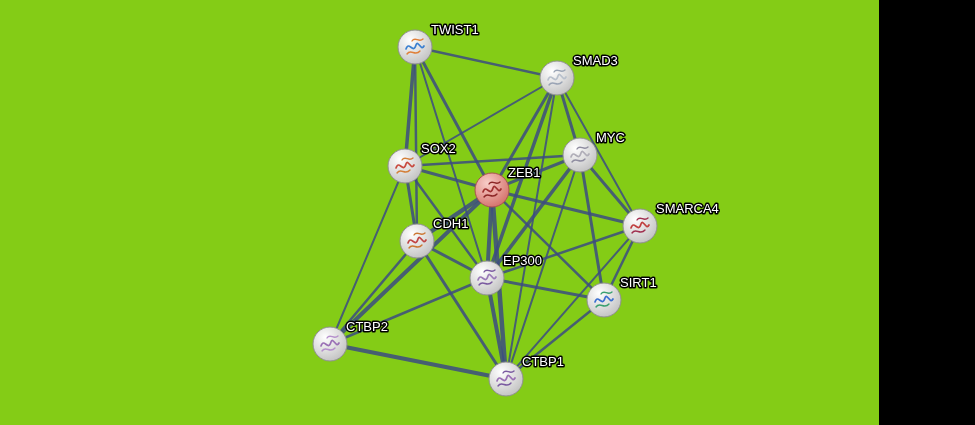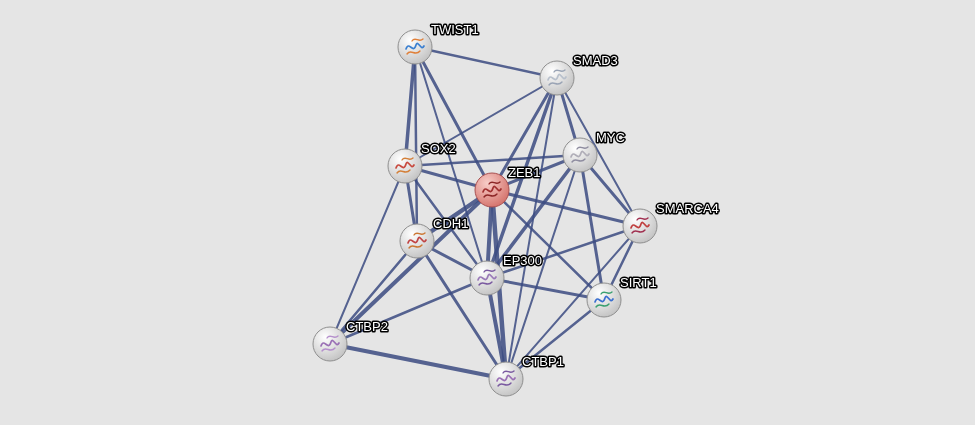--- a/index.html
+++ b/index.html
@@ -5,23 +5,23 @@
   html, body {
     margin: 0;
     padding: 0;
     background: #000000;
     width: 975px;
     height: 425px;
     overflow: hidden;
   }
   .stage {
     position: relative;
-    width: 975px;
+    width: 879px;
     height: 425px;
-    background: #e5e5e5;
+    background: #84cc16;
   }
   svg { display: block; }
   .node-label {
     font-family: "Liberation Sans", sans-serif;
     font-size: 13px;
     fill: #ffffff;
     paint-order: stroke;
     stroke: #000000;
     stroke-width: 3px;
     stroke-linejoin: round;

